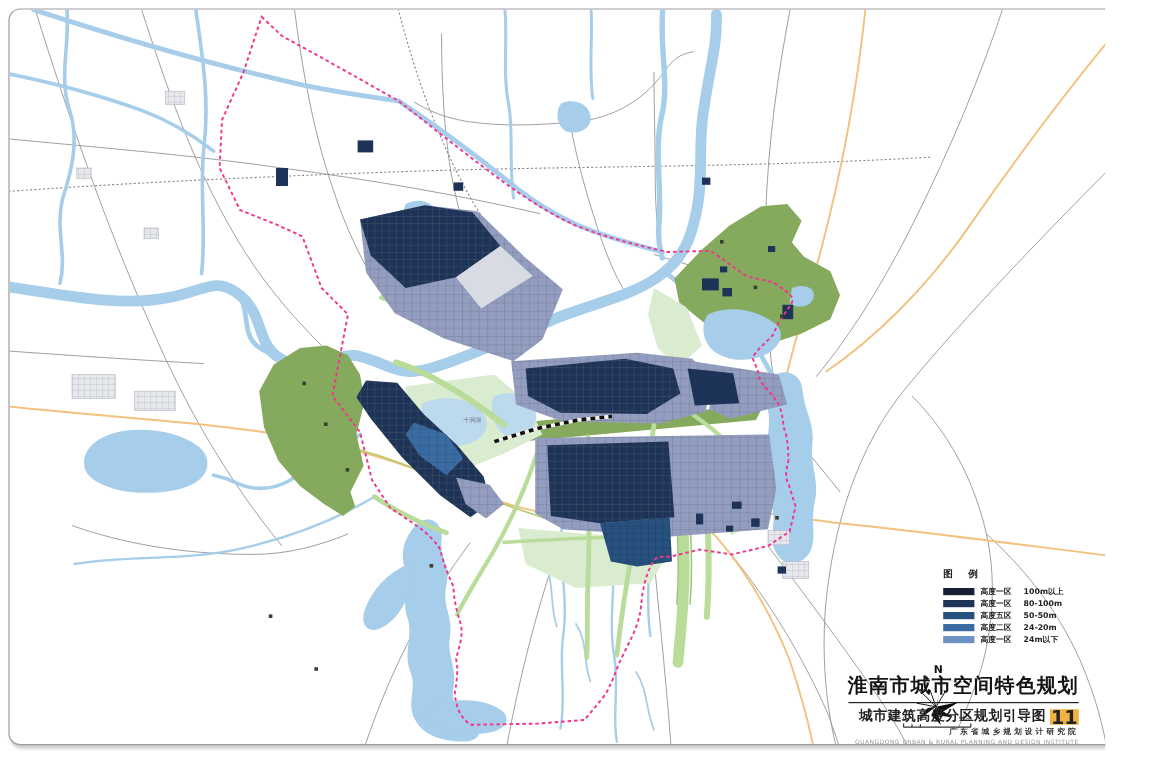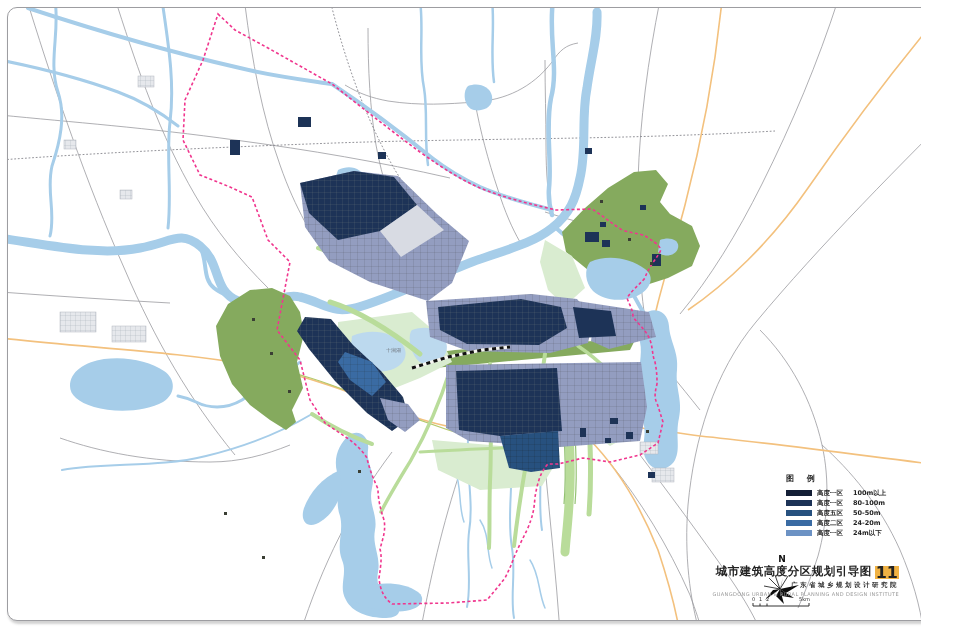--- a/index.html
+++ b/index.html
@@ -300,20 +300,21 @@
         <path d="M2,11 L58,11"></path>
         <path d="M2,8 L2,11"></path>
         <path d="M9,8.5 L9,11"></path>
         <path d="M16,8.5 L16,11"></path>
         <path d="M58,8 L58,11"></path>
       </g>
     </svg>
   </div>
 
   <div class="titleblock">
+    <div class="tb-title">淮南市城市空间特色规划</div>
     <div class="tb-subrow">
       <span class="tb-sub">城市建筑高度分区规划引导图</span>
       <span class="tb-badge">11</span>
     </div>
     <div class="tb-inst">广东省城乡规划设计研究院</div>
     <div class="tb-inst-en">GUANGDONG URBAN &amp; RURAL PLANNING AND DESIGN INSTITUTE</div>
   </div>
 
 </div>
 

